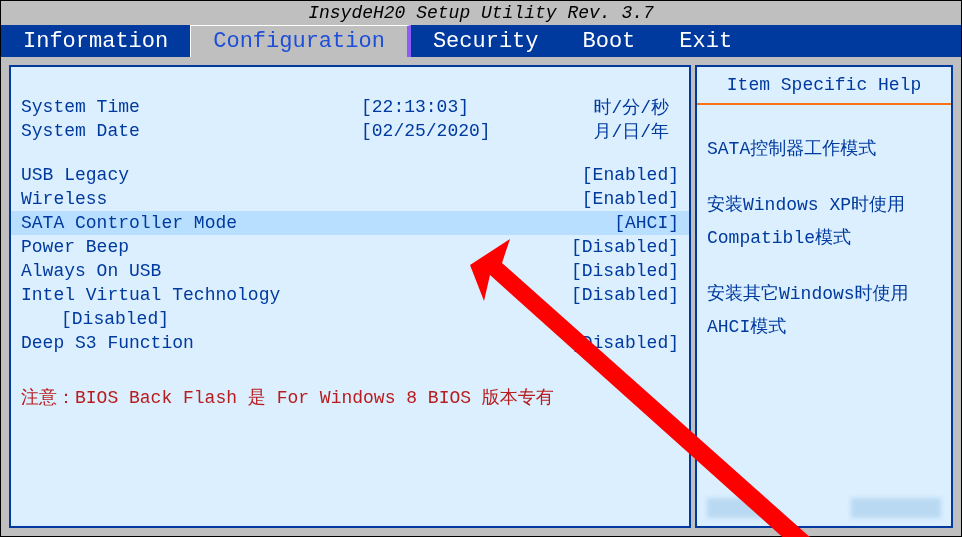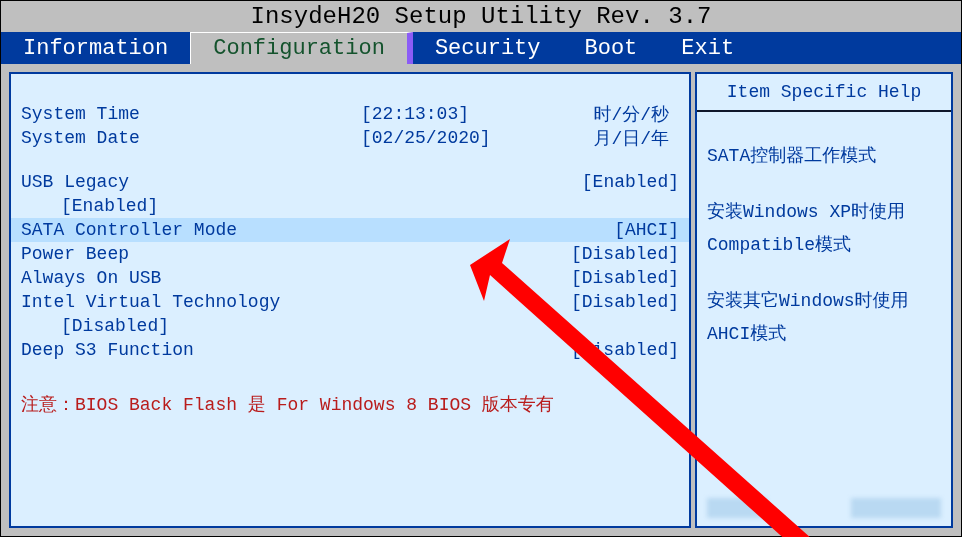--- a/index.html
+++ b/index.html
@@ -17,45 +17,46 @@
     height: 537px;
     background: #bfbfbf;
     border: 1px solid #000;
     display: flex;
     flex-direction: column;
   }
   .titlebar {
     text-align: center;
     color: #000;
     font-family: "Courier New", monospace;
-    font-size: 24px;
+    font-size: 18px;
     padding: 2px 0;
     background: #bfbfbf;
+    font-style: italic;
   }
   .menubar {
     background: #003a9e;
     height: 32px;
     display: flex;
     align-items: stretch;
   }
   .tab {
     padding: 4px 22px;
     color: #fff;
     font-family: "Courier New", monospace;
     font-size: 22px;
     display: flex;
     align-items: center;
     cursor: pointer;
   }
   .tab.active {
     background: #bfbfbf;
-    color: #14532d;
+    color: #1d4ed8;
     border-top: 1px solid #fff;
     border-left: 1px solid #fff;
-    border-right: 6px solid #8b5cf6;
+    border-right: 4px solid #8b5cf6;
   }
   .content {
     flex: 1;
     display: flex;
     padding: 8px;
     gap: 4px;
     background: #bfbfbf;
   }
   .main-panel {
     flex: 1;
@@ -74,21 +75,21 @@
     border: 2px solid #003a9e;
     display: flex;
     flex-direction: column;
     color: #003a9e;
     font-family: "Microsoft YaHei","Courier New", monospace;
     font-size: 18px;
   }
   .help-title {
     text-align: center;
     padding: 8px 4px;
-    border-bottom: 2px solid #0f172a;
+    border-bottom: 2px solid #f97316;
   }
   .help-body {
     padding: 28px 10px;
     flex: 1;
     line-height: 1.8;
   }
   .help-bottom {
     height: 34px;
     display: flex;
     gap: 24px;
@@ -165,20 +166,21 @@
       </div>
 
       <div class="spacer"></div>
 
       <div class="row">
         <span class="label">USB Legacy</span>
         <span class="value" style="margin-left:40px">[Enabled]</span>
       </div>
 
       <div class="row">
+        <span class="label">Wireless</span>
         <span class="value" style="margin-left:40px">[Enabled]</span>
       </div>
 
       <div class="row highlight">
         <span class="label">SATA Controller Mode</span>
         <span class="value" style="margin-left:20px">[AHCI]</span>
       </div>
 
       <div class="row">
         <span class="label">Power Beep</span>

